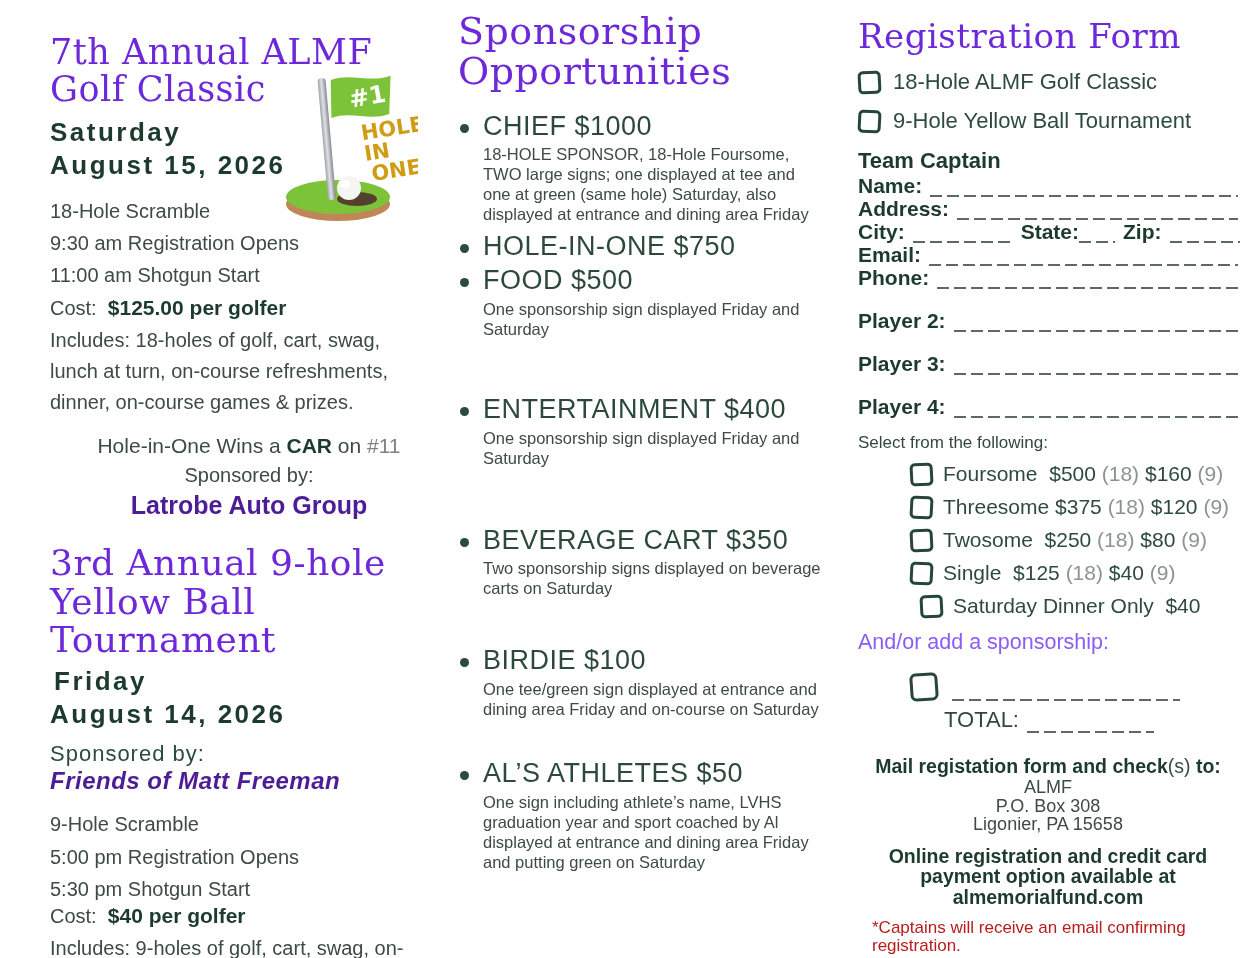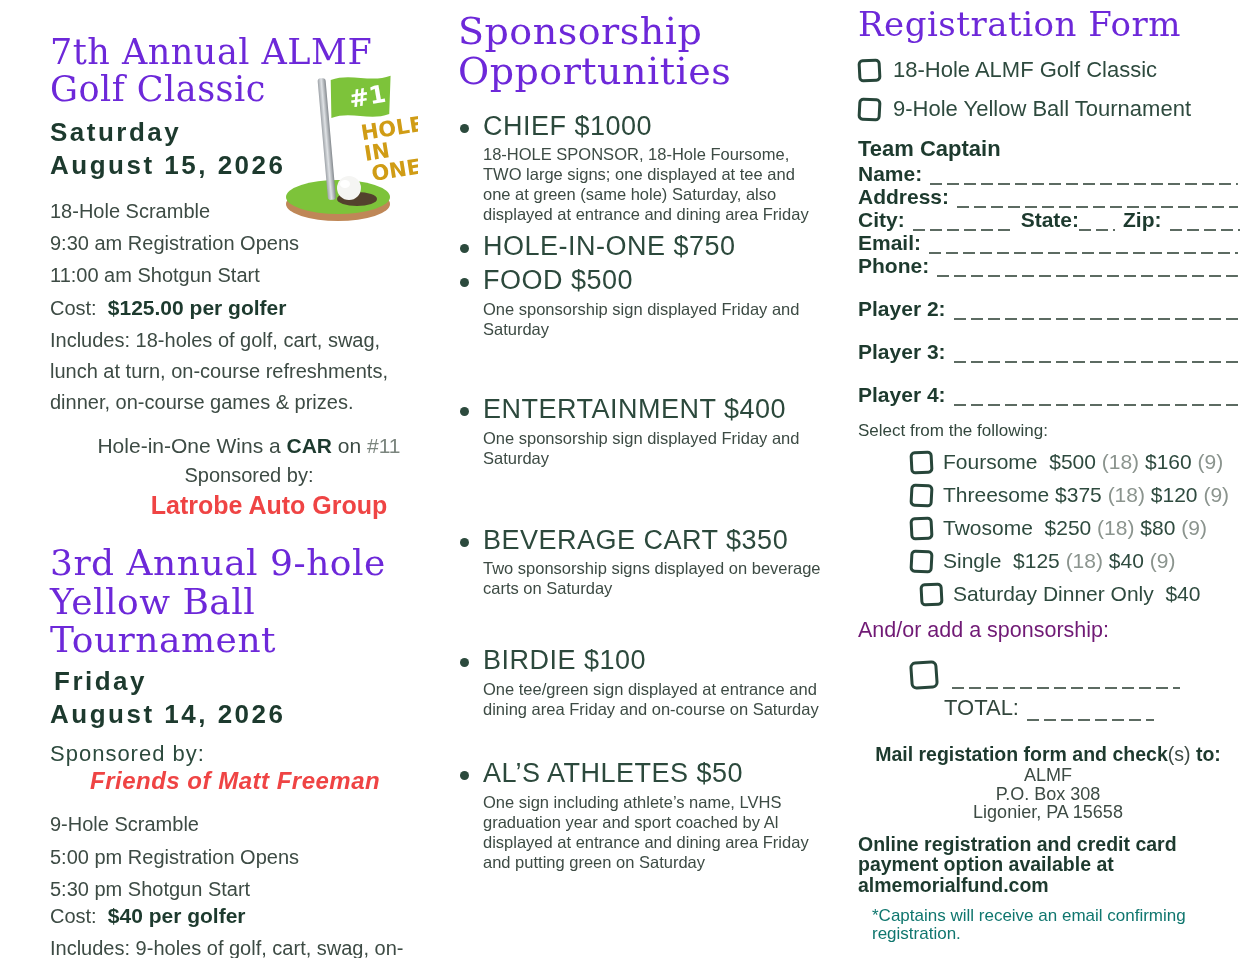--- a/index.html
+++ b/index.html
@@ -6,33 +6,33 @@
   html,body { background:#ffffff; }
   .canvas {
     position:relative; width:1240px; height:958px; background:#ffffff;
     font-family:"Liberation Sans", sans-serif; color:#3d4b44; overflow:hidden;
   }
   .display { font-family:"DejaVu Serif", serif; font-weight:400; color:#6d28d9; }
 
   
   .col-left  { position:absolute; left:50px;  top:34px; width:398px; }
   .col-mid   { position:absolute; left:458px; top:12px; width:388px; }
-  .col-right { position:absolute; left:858px; top:4px; width:380px; }
+  .col-right { position:absolute; left:858px; top:16px; width:380px; }
 
   
   .evt-title { font-size:35px; line-height:1.06; letter-spacing:.5px; }
   .date-line { font-size:26px; font-weight:bold; letter-spacing:2.5px; color:#1d3a2e; line-height:1.12; }
   .body-line { font-size:20px; line-height:31px; color:#3d4b44; }
   .cost-line { font-size:20px; line-height:30px; }
   .cost-line b { color:#1d3a2e; font-size:21px; }
   .center { text-align:center; }
   .hio-line { font-size:21px; margin-top:16px; }
   .hio-line b { color:#1d3a2e; }
   .hio-hole { color:#7b857e; }
-  .sponsor-name { font-size:25px; font-weight:bold; color:#ef4444;margin-left:40px; }
+  .sponsor-name { font-size:25px; font-weight:bold; color:#4c1d95; }
   .sponsor-name.italic { font-style:italic; font-size:24px; letter-spacing:.5px; }
   .sponsored-by2 { font-size:22px; letter-spacing:1px; color:#2c4a3d; }
 
   
   .badge { position:absolute; left:283px; top:72px; width:135px; height:152px; }
 
   
   .mid-title { font-size:38px; line-height:1.05; letter-spacing:.5px; }
   .sp-item { display:flex; margin-top:14px; }
   .sp-bullet { width:9px; height:9px; border-radius:50%; background:#2c4a3d; margin:12px 14px 0 2px; flex:none; }
@@ -55,29 +55,29 @@
     display:inline-block; height:16px; flex:1;
     background:repeating-linear-gradient(90deg,#5c6b62 0 12px, transparent 12px 17px) bottom/100% 2px no-repeat;
   }
   .blank.fixed { flex:none; }
   .gap8 { width:8px; flex:none; }
   .players .field-row { margin-top:21px; }
   .select-label { font-size:17px; color:#33473d; margin-top:15px; }
   .opt-row { display:flex; align-items:center; gap:10px; margin-top:9px; margin-left:52px; font-size:21px; color:#2e4a3e; }
   .opt-row .muted { color:#8b948e; }
   .opt-price { color:#2e4a3e; }
-  .andor { font-size:21.5px; color:#701a75; margin-top:12px; }
+  .andor { font-size:21.5px; color:#8b5cf6; margin-top:12px; }
   .spons-row { display:flex; align-items:flex-end; gap:14px; margin-top:18px; margin-left:52px; width:270px; }
   .spons-row .chk-big { width:28px; height:28px; border:3.5px solid #27463a; border-radius:6px; transform:rotate(-4deg); flex:none; }
   .total-row { display:flex; align-items:flex-end; font-size:22px; color:#33473d; margin-top:6px; margin-left:86px; width:210px; }
   .mail-head { font-size:19.5px; font-weight:bold; color:#1d3a2e; text-align:center; margin-top:22px; }
   .mail-head .thin { font-weight:400; color:#3d4b44; }
   .addr-line { font-size:18px; text-align:center; line-height:18.5px; color:#3d4b44; }
-  .online { font-size:19.5px; font-weight:bold; color:#1d3a2e; text-align:left; line-height:20.5px; margin-top:12px; }
-  .captains { font-size:17px; line-height:17.5px; color:#0f766e; margin-top:12px; margin-left:14px; }
+  .online { font-size:19.5px; font-weight:bold; color:#1d3a2e; text-align:center; line-height:20.5px; margin-top:12px; }
+  .captains { font-size:17px; line-height:17.5px; color:#b91c1c; margin-top:12px; margin-left:14px; }
 </style>
 </head>
 <body>
 
 <div class="canvas">
 
   <div class="col-left">
     <div class="display evt-title">
       <div>7th Annual ALMF</div>
       <div>Golf Classic</div>

